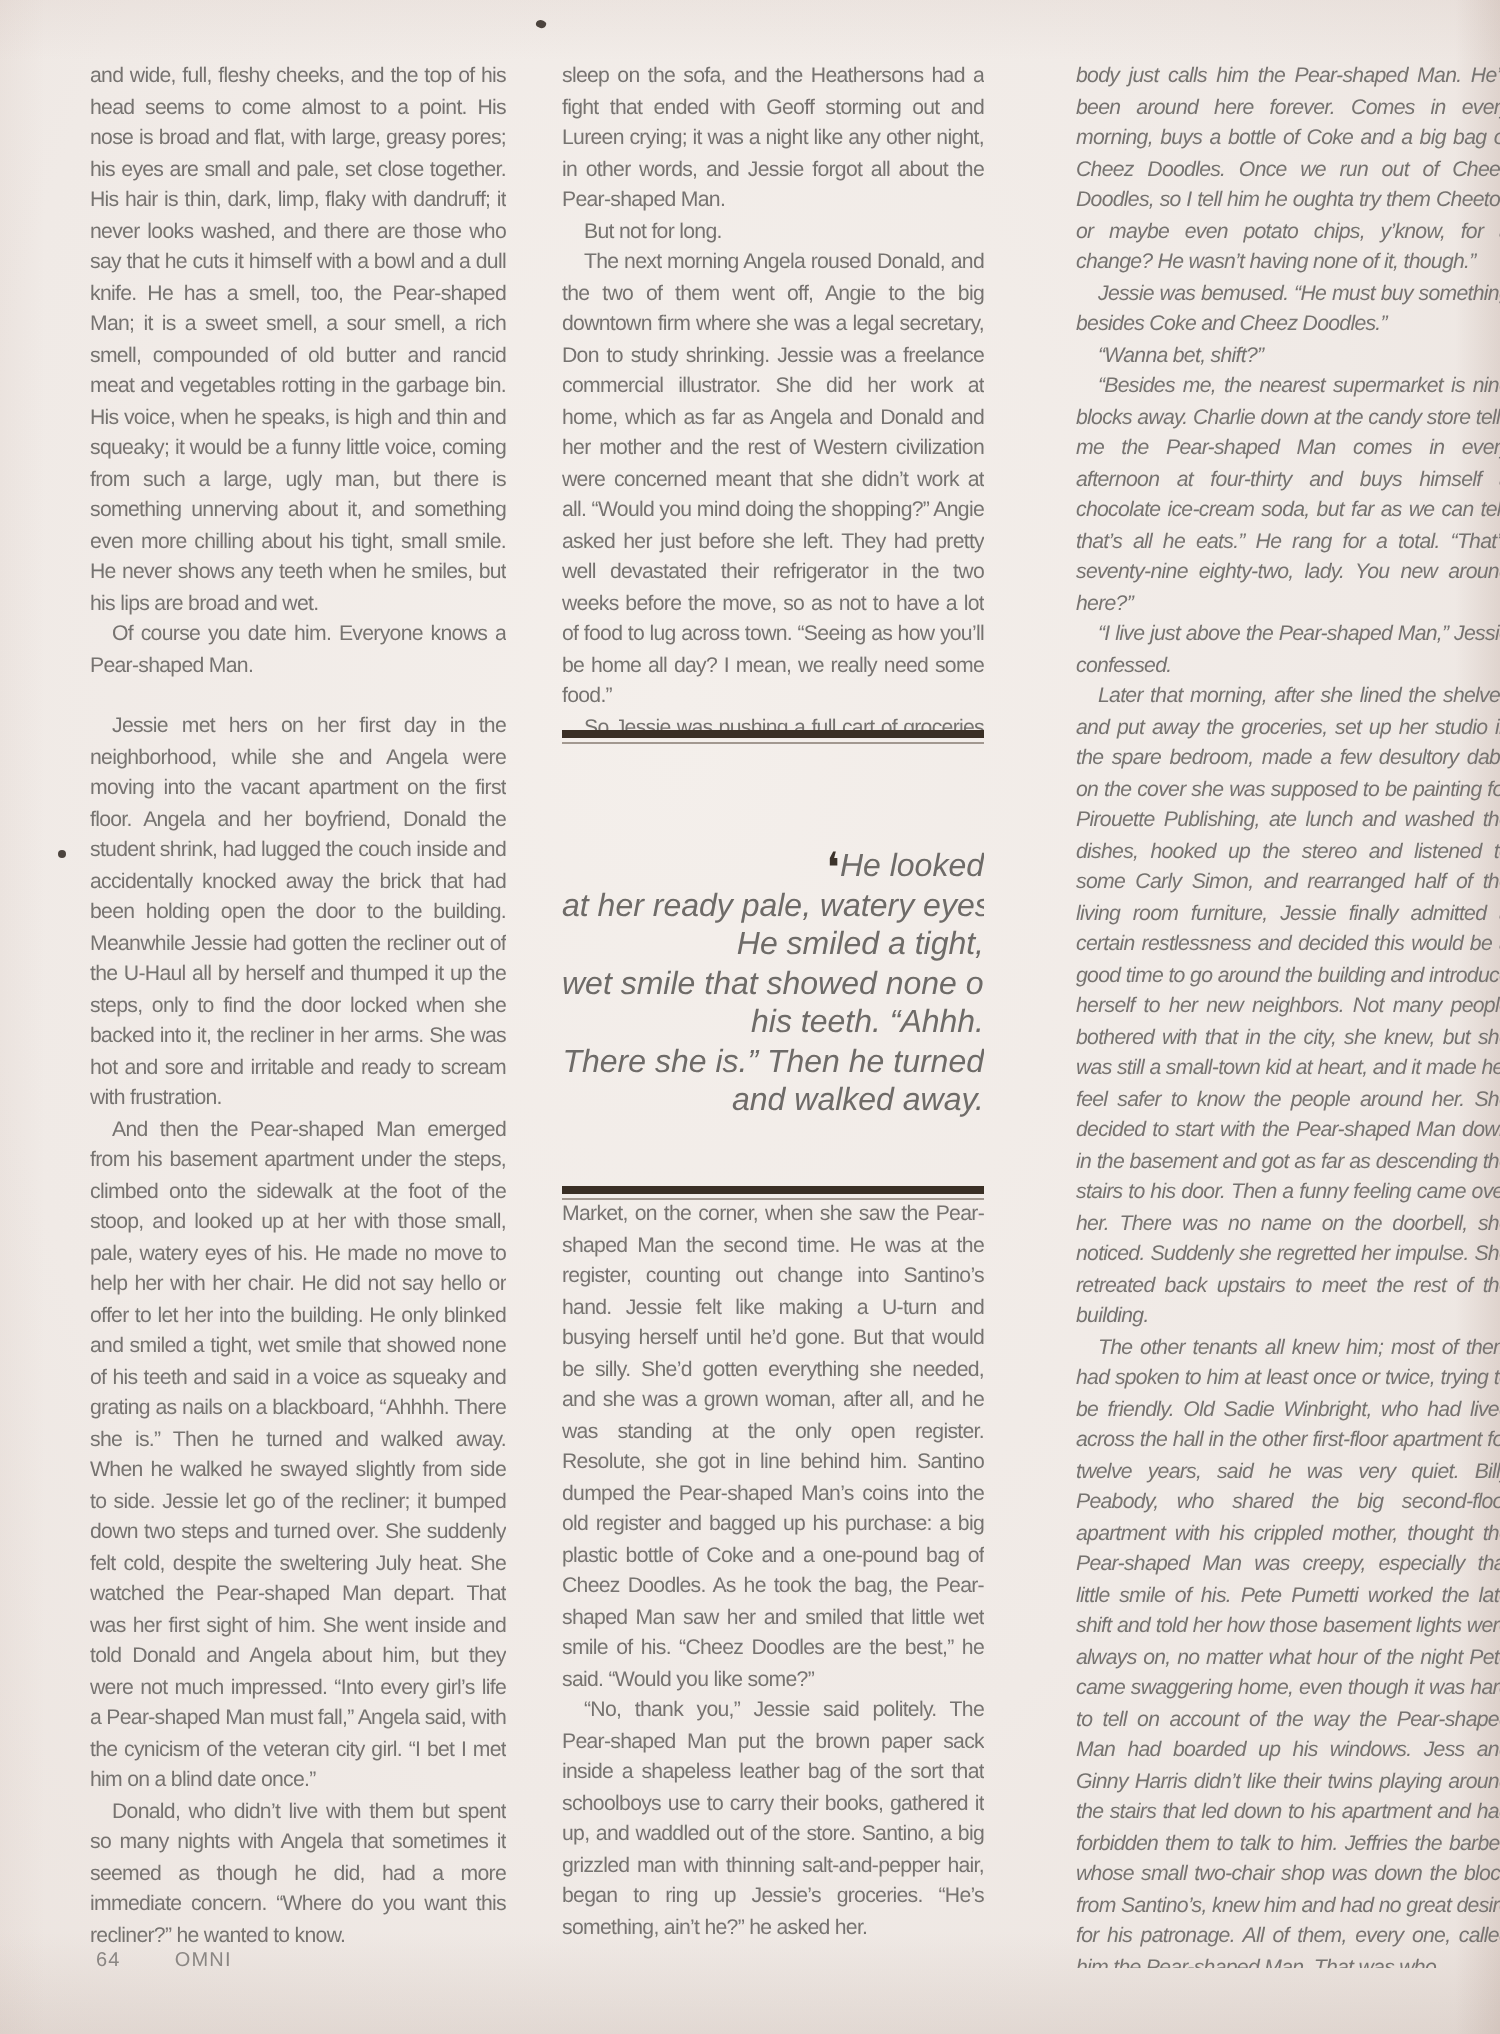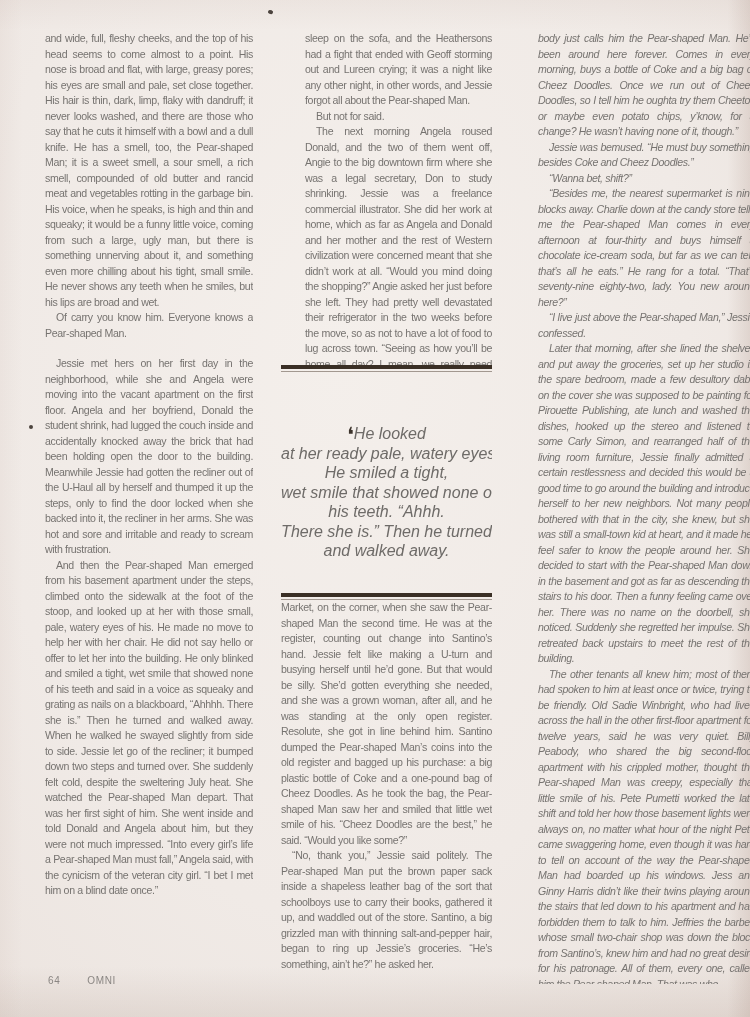--- a/index.html
+++ b/index.html
@@ -16,29 +16,29 @@
     position:absolute; text-align:justify;
     font-size:10.6px; line-height:15.5px; letter-spacing:-0.35px;
     overflow:hidden;
   }
   .col p { margin:0; }
   .col p.indent { text-indent:11px; }
   .col p.space { margin-top:15px; }
   .col1 { left:45px;  top:31px; width:208px; height:945px; }
   .col2 { left:281px; top:31px; width:211px; height:954px; }
   .col3 { left:538px; top:31px; width:217px; height:953px;font-style:italic; }
-  .col2-top { height:334px; overflow:hidden;margin-left:24px; }
+  .col2-top { height:334px; overflow:hidden; }
   .double-rule {
     height:2px;
     border-top:4px solid #3a2f25;
     border-bottom:1px solid #a29890;
   }
   .pull-quote {
     box-sizing:border-box; height:221px; padding-top:52px;
-    text-align:center; font-style:italic;
+    text-align:right; font-style:italic;
     font-size:16px; line-height:19.5px; letter-spacing:0;
     color:#6e6b68;
   }
   .quote-line { white-space:nowrap; }
   .quote-mark {
     font-style:normal; font-size:21px; color:#3c332b;
     line-height:0; vertical-align:-3px; letter-spacing:0;
   }
   .col2-bottom { height:382px; overflow:hidden; }
   .footer {
@@ -50,29 +50,30 @@
   .speck1 { left:268px; top:10px; width:5px; height:4px; border-radius:60% 40% 55% 45%; transform:rotate(25deg); }
   .speck2 { left:29px; top:425px; width:4px; height:4px; border-radius:50%; }
 </style>
 </head>
 <body>
 
 <div class="page">
 
   <div class="col col1">
       <p>and wide, full, fleshy cheeks, and the top of his head seems to come almost to a point. His nose is broad and flat, with large, greasy pores; his eyes are small and pale, set close together. His hair is thin, dark, limp, flaky with dandruff; it never looks washed, and there are those who say that he cuts it himself with a bowl and a dull knife. He has a smell, too, the Pear-shaped Man; it is a sweet smell, a sour smell, a rich smell, compounded of old butter and rancid meat and vegetables rotting in the garbage bin. His voice, when he speaks, is high and thin and squeaky; it would be a funny little voice, coming from such a large, ugly man, but there is something unnerving about it, and something even more chilling about his tight, small smile. He never shows any teeth when he smiles, but his lips are broad and wet.</p>
-      <p class="indent">Of carry you know him. Everyone knows a Pear-shaped Man.</p>
+      <p class="indent">Of course you date him. Everyone knows a Pear-shaped Man.</p>
       <p class="indent space">Jessie met hers on her first day in the neighborhood, while she and Angela were moving into the vacant apartment on the first floor. Angela and her boyfriend, Donald the student shrink, had lugged the couch inside and accidentally knocked away the brick that had been holding open the door to the building. Meanwhile Jessie had gotten the recliner out of the U-Haul all by herself and thumped it up the steps, only to find the door locked when she backed into it, the recliner in her arms. She was hot and sore and irritable and ready to scream with frustration.</p>
       <p class="indent">And then the Pear-shaped Man emerged from his basement apartment under the steps, climbed onto the sidewalk at the foot of the stoop, and looked up at her with those small, pale, watery eyes of his. He made no move to help her with her chair. He did not say hello or offer to let her into the building. He only blinked and smiled a tight, wet smile that showed none of his teeth and said in a voice as squeaky and grating as nails on a blackboard, “Ahhhh. There she is.” Then he turned and walked away. When he walked he swayed slightly from side to side. Jessie let go of the recliner; it bumped down two steps and turned over. She suddenly felt cold, despite the sweltering July heat. She watched the Pear-shaped Man depart. That was her first sight of him. She went inside and told Donald and Angela about him, but they were not much impressed. “Into every girl’s life a Pear-shaped Man must fall,” Angela said, with the cynicism of the veteran city girl. “I bet I met him on a blind date once.”</p>
+      <p class="indent">Donald, who didn’t live with them but spent so many nights with Angela that sometimes it seemed as though he did, had a more immediate concern. “Where do you want this recliner?” he wanted to know.</p>
     </div>
 
   <div class="col col2">
     <div class="col2-top">
         <p>sleep on the sofa, and the Heathersons had a fight that ended with Geoff storming out and Lureen crying; it was a night like any other night, in other words, and Jessie forgot all about the Pear-shaped Man.</p>
-        <p class="indent">But not for said.</p>
+        <p class="indent">But not for long.</p>
         <p class="indent">The next morning Angela roused Donald, and the two of them went off, Angie to the big downtown firm where she was a legal secretary, Don to study shrinking. Jessie was a freelance commercial illustrator. She did her work at home, which as far as Angela and Donald and her mother and the rest of Western civilization were concerned meant that she didn’t work at all. “Would you mind doing the shopping?” Angie asked her just before she left. They had pretty well devastated their refrigerator in the two weeks before the move, so as not to have a lot of food to lug across town. “Seeing as how you’ll be home all day? I mean, we really need some food.”</p>
         <p class="indent">So Jessie was pushing a full cart of groceries down a crowded aisle in Santino’s</p>
       </div>
     <div class="double-rule"></div>
     <div class="pull-quote">
         <div class="quote-line"><span class="quote-mark">❛</span>He looked</div>
         <div class="quote-line">at her ready pale, watery eyes.</div>
         <div class="quote-line">He smiled a tight,</div>
         <div class="quote-line">wet smile that showed none of</div>
         <div class="quote-line">his teeth. “Ahhh.</div>

